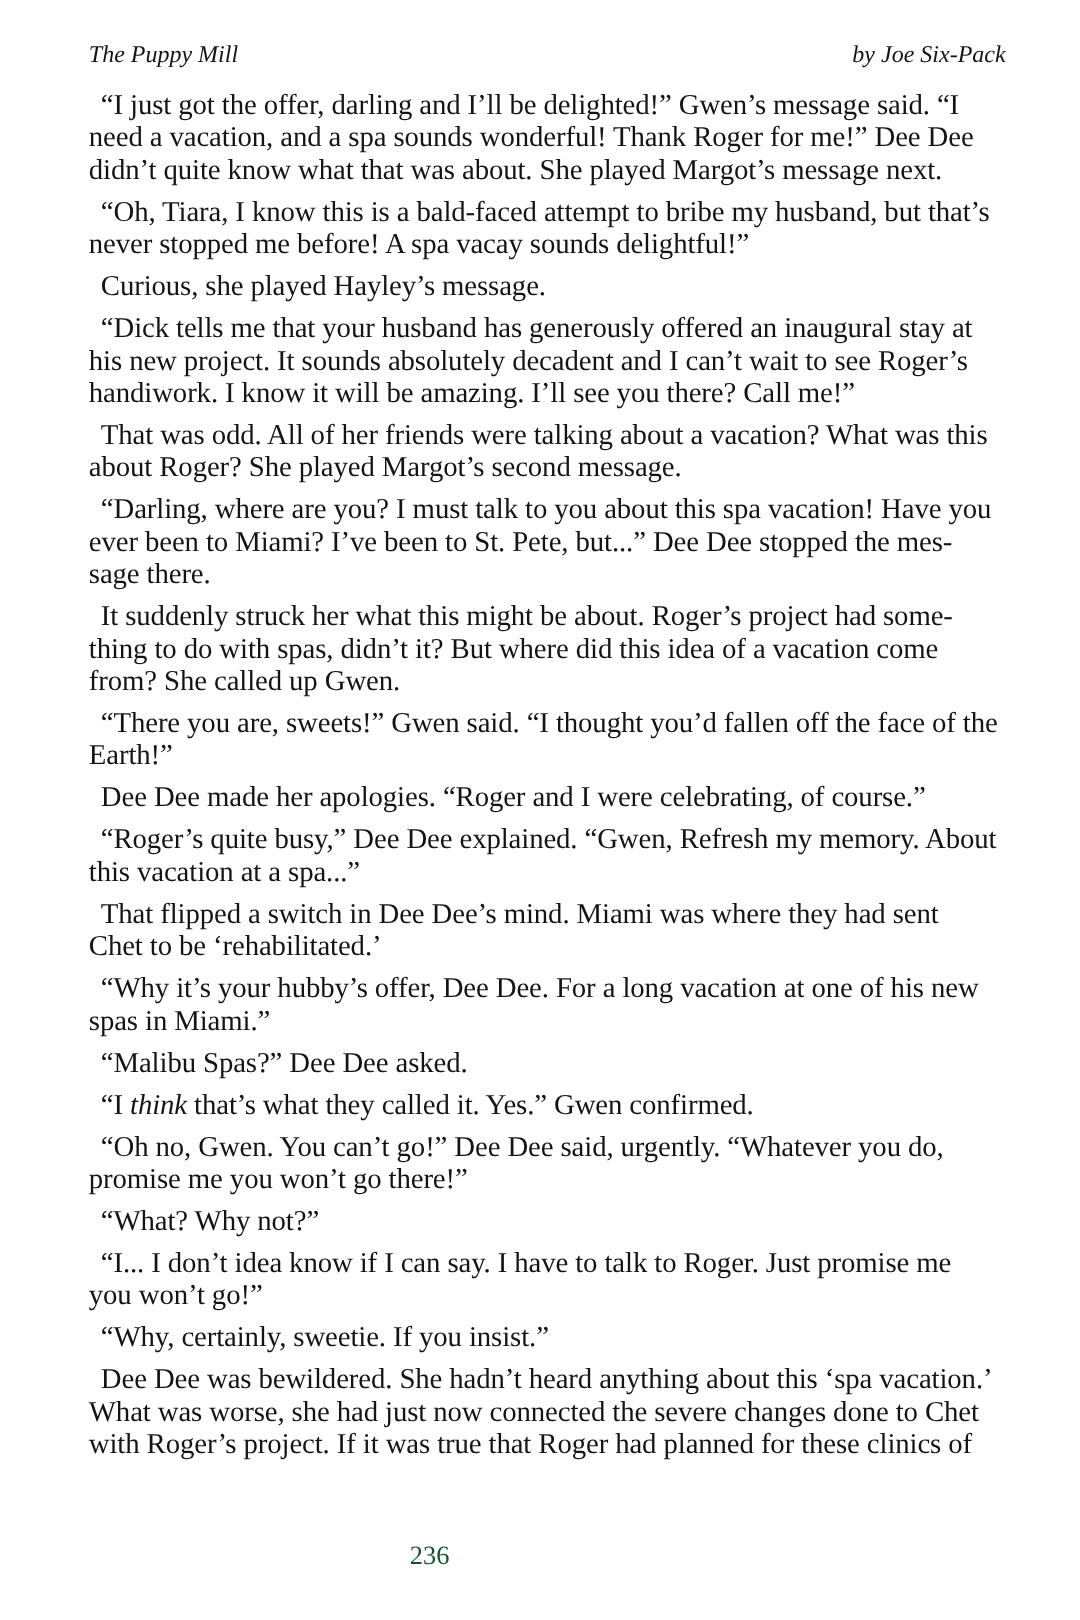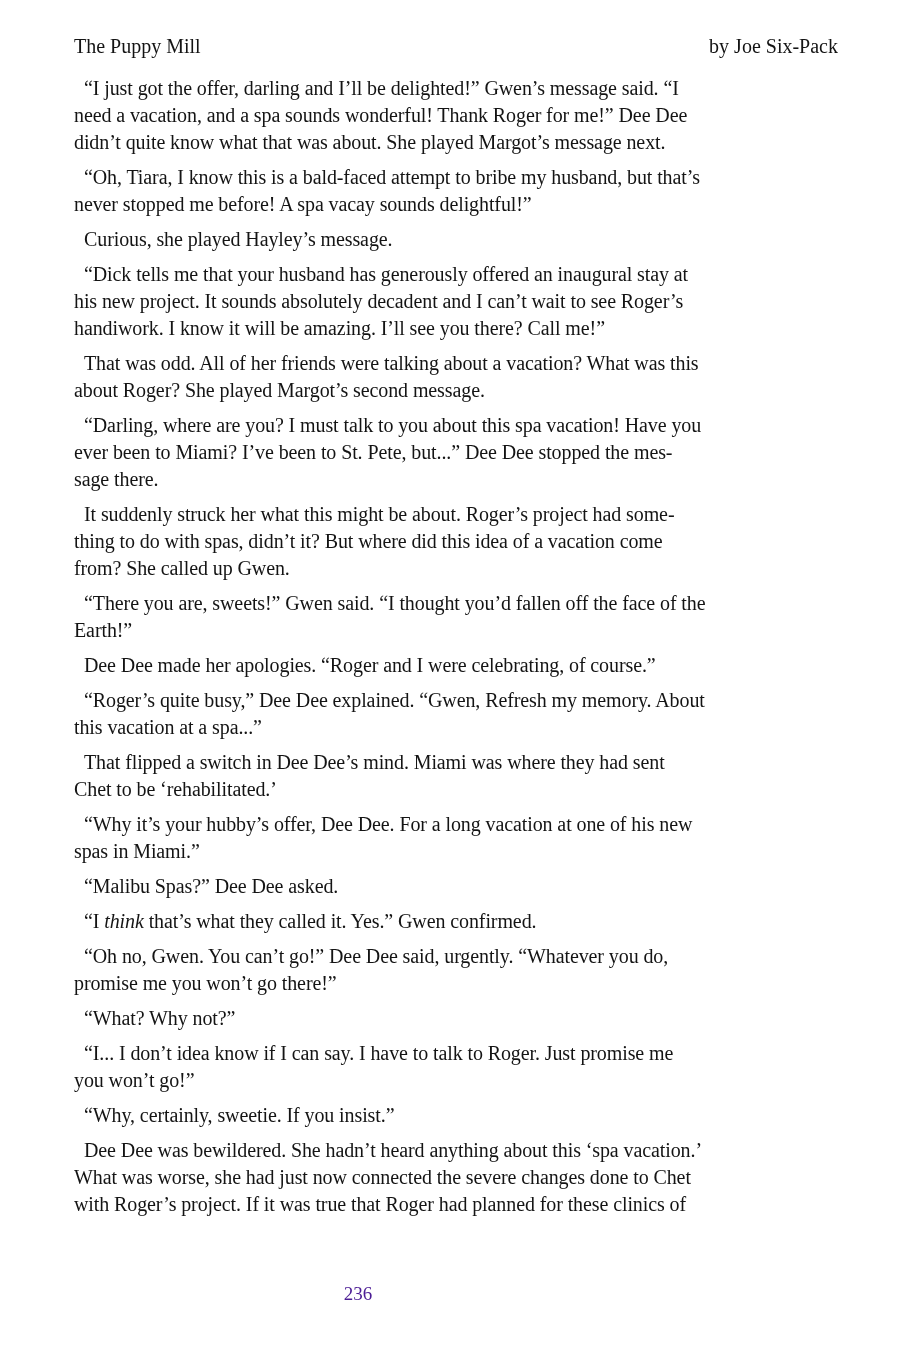--- a/index.html
+++ b/index.html
@@ -16,42 +16,43 @@
     position: absolute;
     top: 0; left: 0;
     width: 900px;
     height: 1350px;
     padding: 34px 62px 0 74px;
   }
   .running-header {
     display: flex;
     justify-content: space-between;
     align-items: baseline;
+    font-style: italic;
     font-size: 20px;
     line-height: 24px;
     margin-bottom: 17px;
   }
   .body-text { }
   .para {
-    font-size: 20px;
+    font-size: 24px;
     line-height: 27px;
     letter-spacing: -0.1px;
     margin-bottom: 8px;
     text-indent: 10px;
     white-space: pre-line;
   }
   .para .ital { }
   .page-footer {
     position: absolute;
     top: 1283px;
     left: 0;
     width: 716px;
     text-align: center;
-    font-size: 19px;
-    color: #4c1d95;
+    font-size: 22px;
+    color: #14532d;
   }
 </style>
 </head>
 <body>
 
 <div class="page">
 
   <div class="running-header">
     <span>The Puppy Mill</span>
     <span>by Joe Six-Pack</span>

